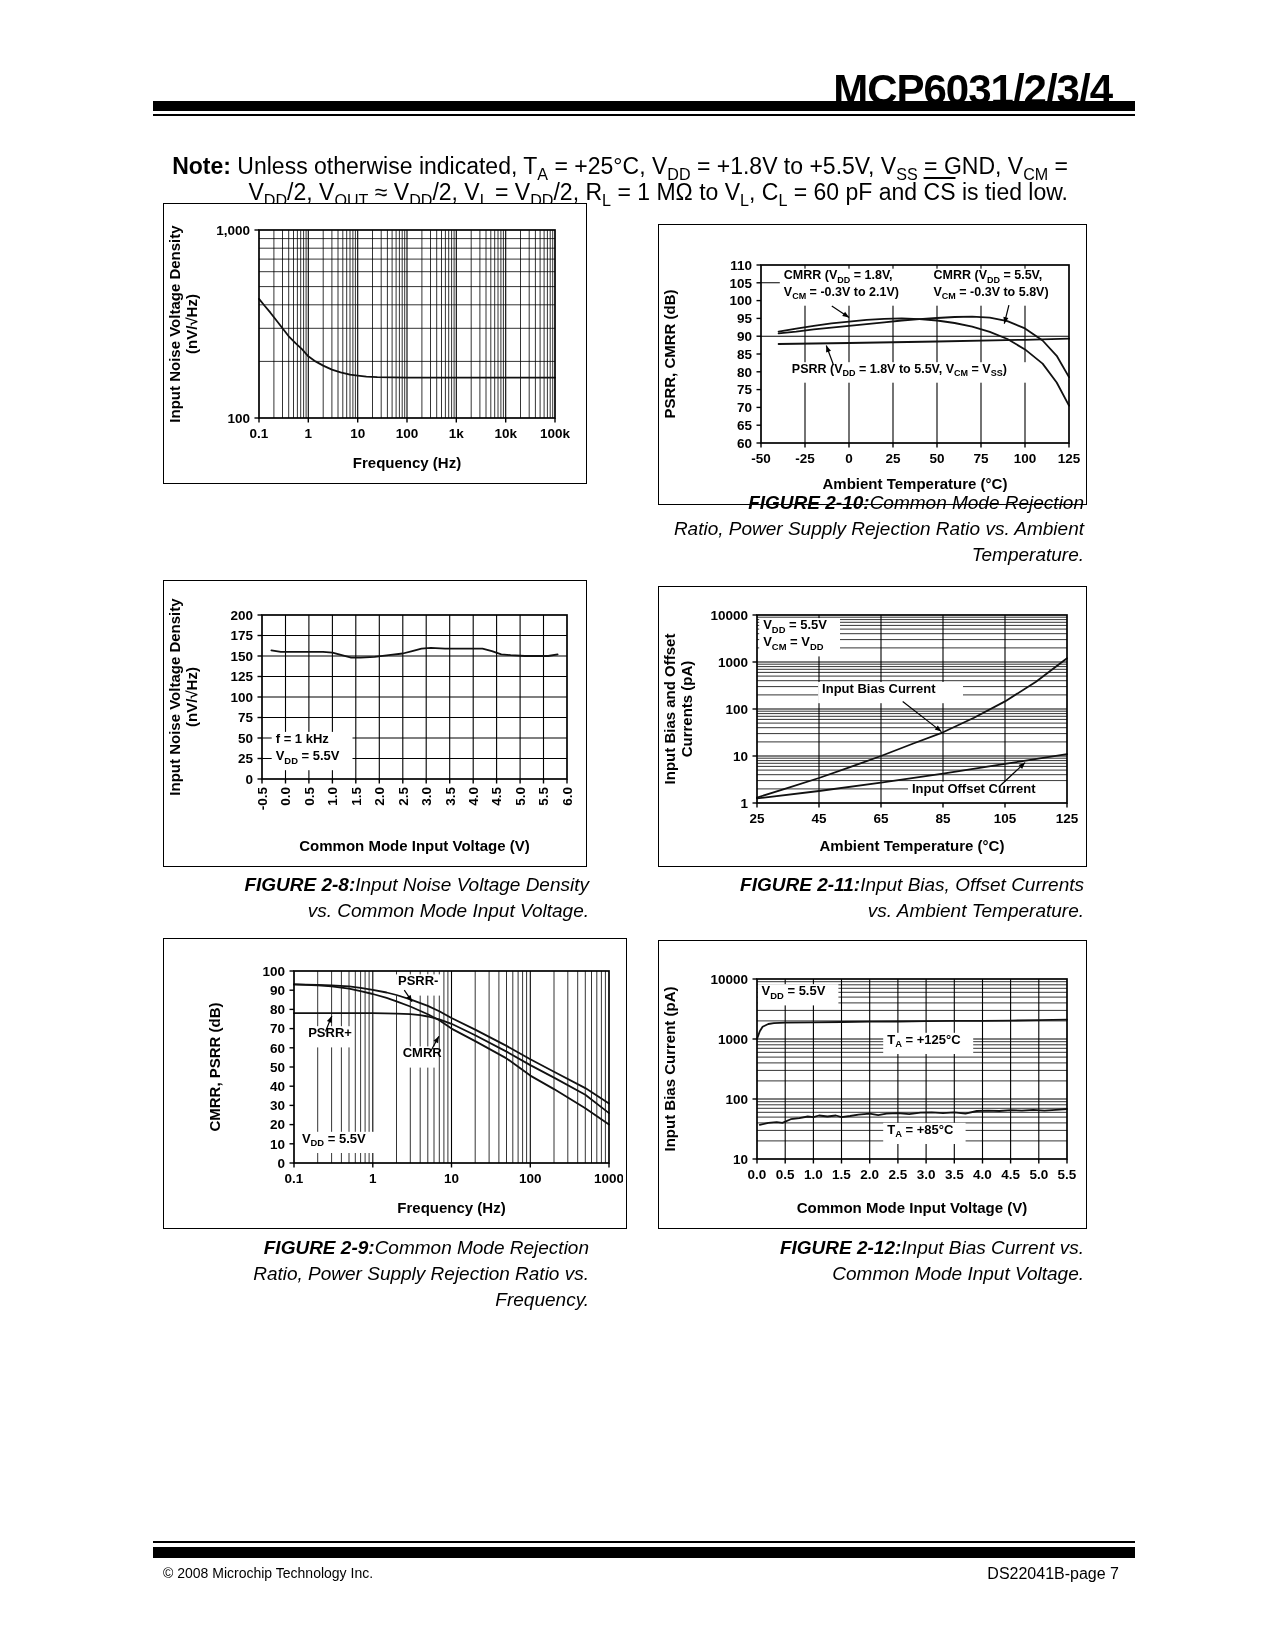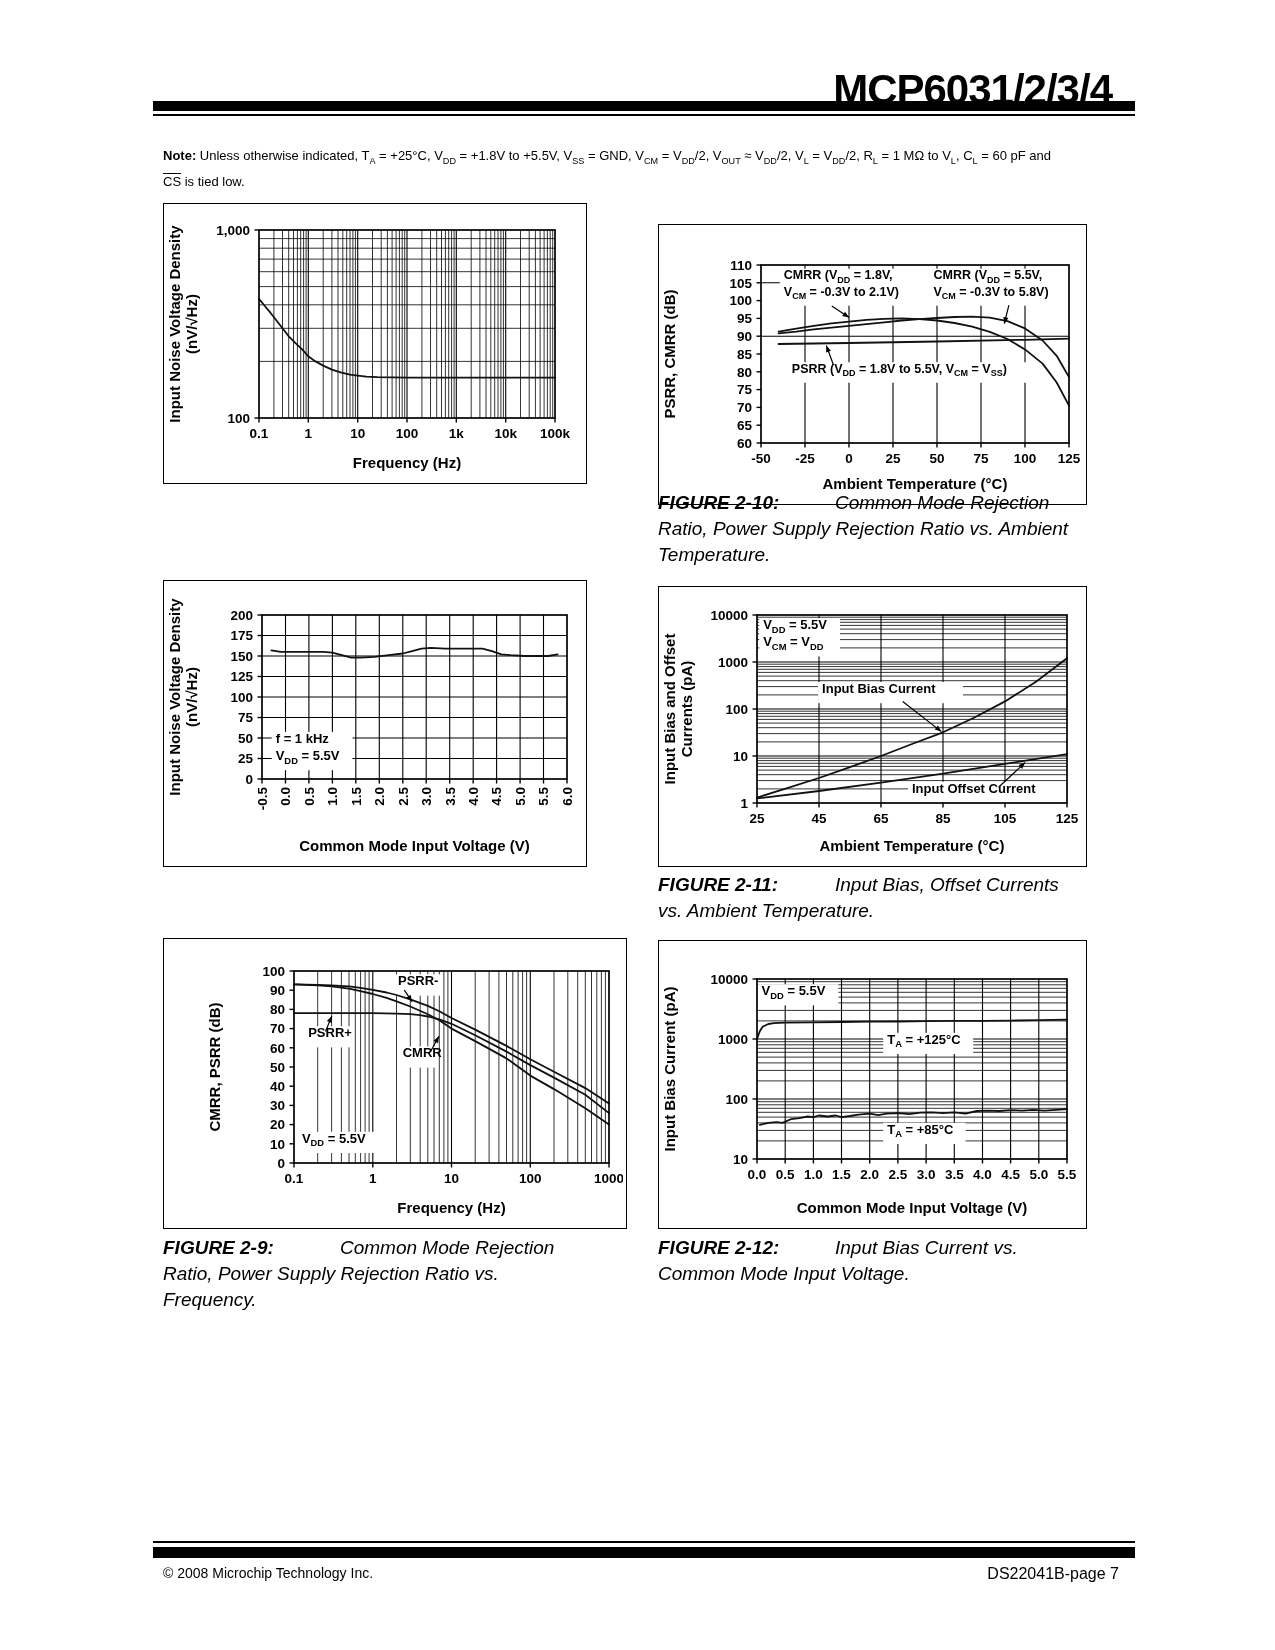--- a/index.html
+++ b/index.html
@@ -1,20 +1,20 @@
 <!DOCTYPE html>
 <html><head>
 <meta charset="utf-8">
 <style>
   html,body{margin:0;padding:0;background:#888;}
-  .page{position:relative;width:1275px;height:1650px;background:#fff;font-family:"Liberation Sans",sans-serif;color:#000;overflow:hidden;}
+  .page{position:relative;width:1275px;height:1650px;background:#fff;font-family:"Liberation Sans",sans-serif;color:#000;overflow:hidden;text-align:right;}
   .title{position:absolute;top:38px;right:163px;font-size:42px;font-weight:bold;letter-spacing:-1px;}
   .rule-thick{position:absolute;left:153px;top:101px;width:982px;height:10px;background:#000;}
   .rule-thin{position:absolute;left:153px;top:114px;width:982px;height:2px;background:#000;}
-  .note{position:absolute;left:163px;top:130px;width:905px;font-size:13px;line-height:26px;}
+  .note{position:absolute;left:163px;top:130px;width:905px;font-size:23px;line-height:26px;}
   .note b{font-weight:bold;}
   sub{font-size:0.7em;line-height:0;}
   .ov{text-decoration:overline;}
   .figbox{position:absolute;border:1.5px solid #000;background:#fff;margin:0;}
   #f7{left:163px;top:203px;width:422px;height:279px;}
   #f10{left:658px;top:203px;width:427px;height:279px;margin-top:21px;}
   #f8{left:163px;top:580px;width:422px;height:285px;}
   #f11{left:658px;top:586px;width:427px;height:279px;}
   #f9{left:163px;top:938px;width:422px;height:289px;padding-left:40px;}
   #f12{left:658px;top:940px;width:427px;height:287px;}
@@ -550,20 +550,21 @@
             <line x1="-4.5" y1="0.0" x2="0" y2="0.0" stroke="#000" stroke-width="1.4"></line>
             <text x="-9" y="4.8" text-anchor="end" font-size="13.5">10000</text>
             <text x="155.0" y="234" text-anchor="middle" font-size="15">Common Mode Input Voltage (V)</text>
             <text transform="translate(-82,90.0) rotate(-90)" text-anchor="middle" font-size="15">Input Bias Current (pA)</text>
           </g>
         </svg>
       </div>
   </figure>
 
   <p class="caption" id="cap10"><span class="cap-label">FIGURE 2-10:</span><span>Common Mode Rejection Ratio, Power Supply Rejection Ratio vs. Ambient Temperature.</span></p>
+  <p class="caption" id="cap8"><span class="cap-label">FIGURE 2-8:</span><span>Input Noise Voltage Density vs. Common Mode Input Voltage.</span></p>
   <p class="caption" id="cap11"><span class="cap-label">FIGURE 2-11:</span><span>Input Bias, Offset Currents vs. Ambient Temperature.</span></p>
   <p class="caption" id="cap9"><span class="cap-label">FIGURE 2-9:</span><span>Common Mode Rejection Ratio, Power Supply Rejection Ratio vs. Frequency.</span></p>
   <p class="caption" id="cap12"><span class="cap-label">FIGURE 2-12:</span><span>Input Bias Current vs. Common Mode Input Voltage.</span></p>
 
   <div class="foot-thin"></div>
   <div class="foot-thick"></div>
   <div class="foot-left">© 2008 Microchip Technology Inc.</div>
   <div class="foot-right">DS22041B-page 7</div>
 </div>
 

